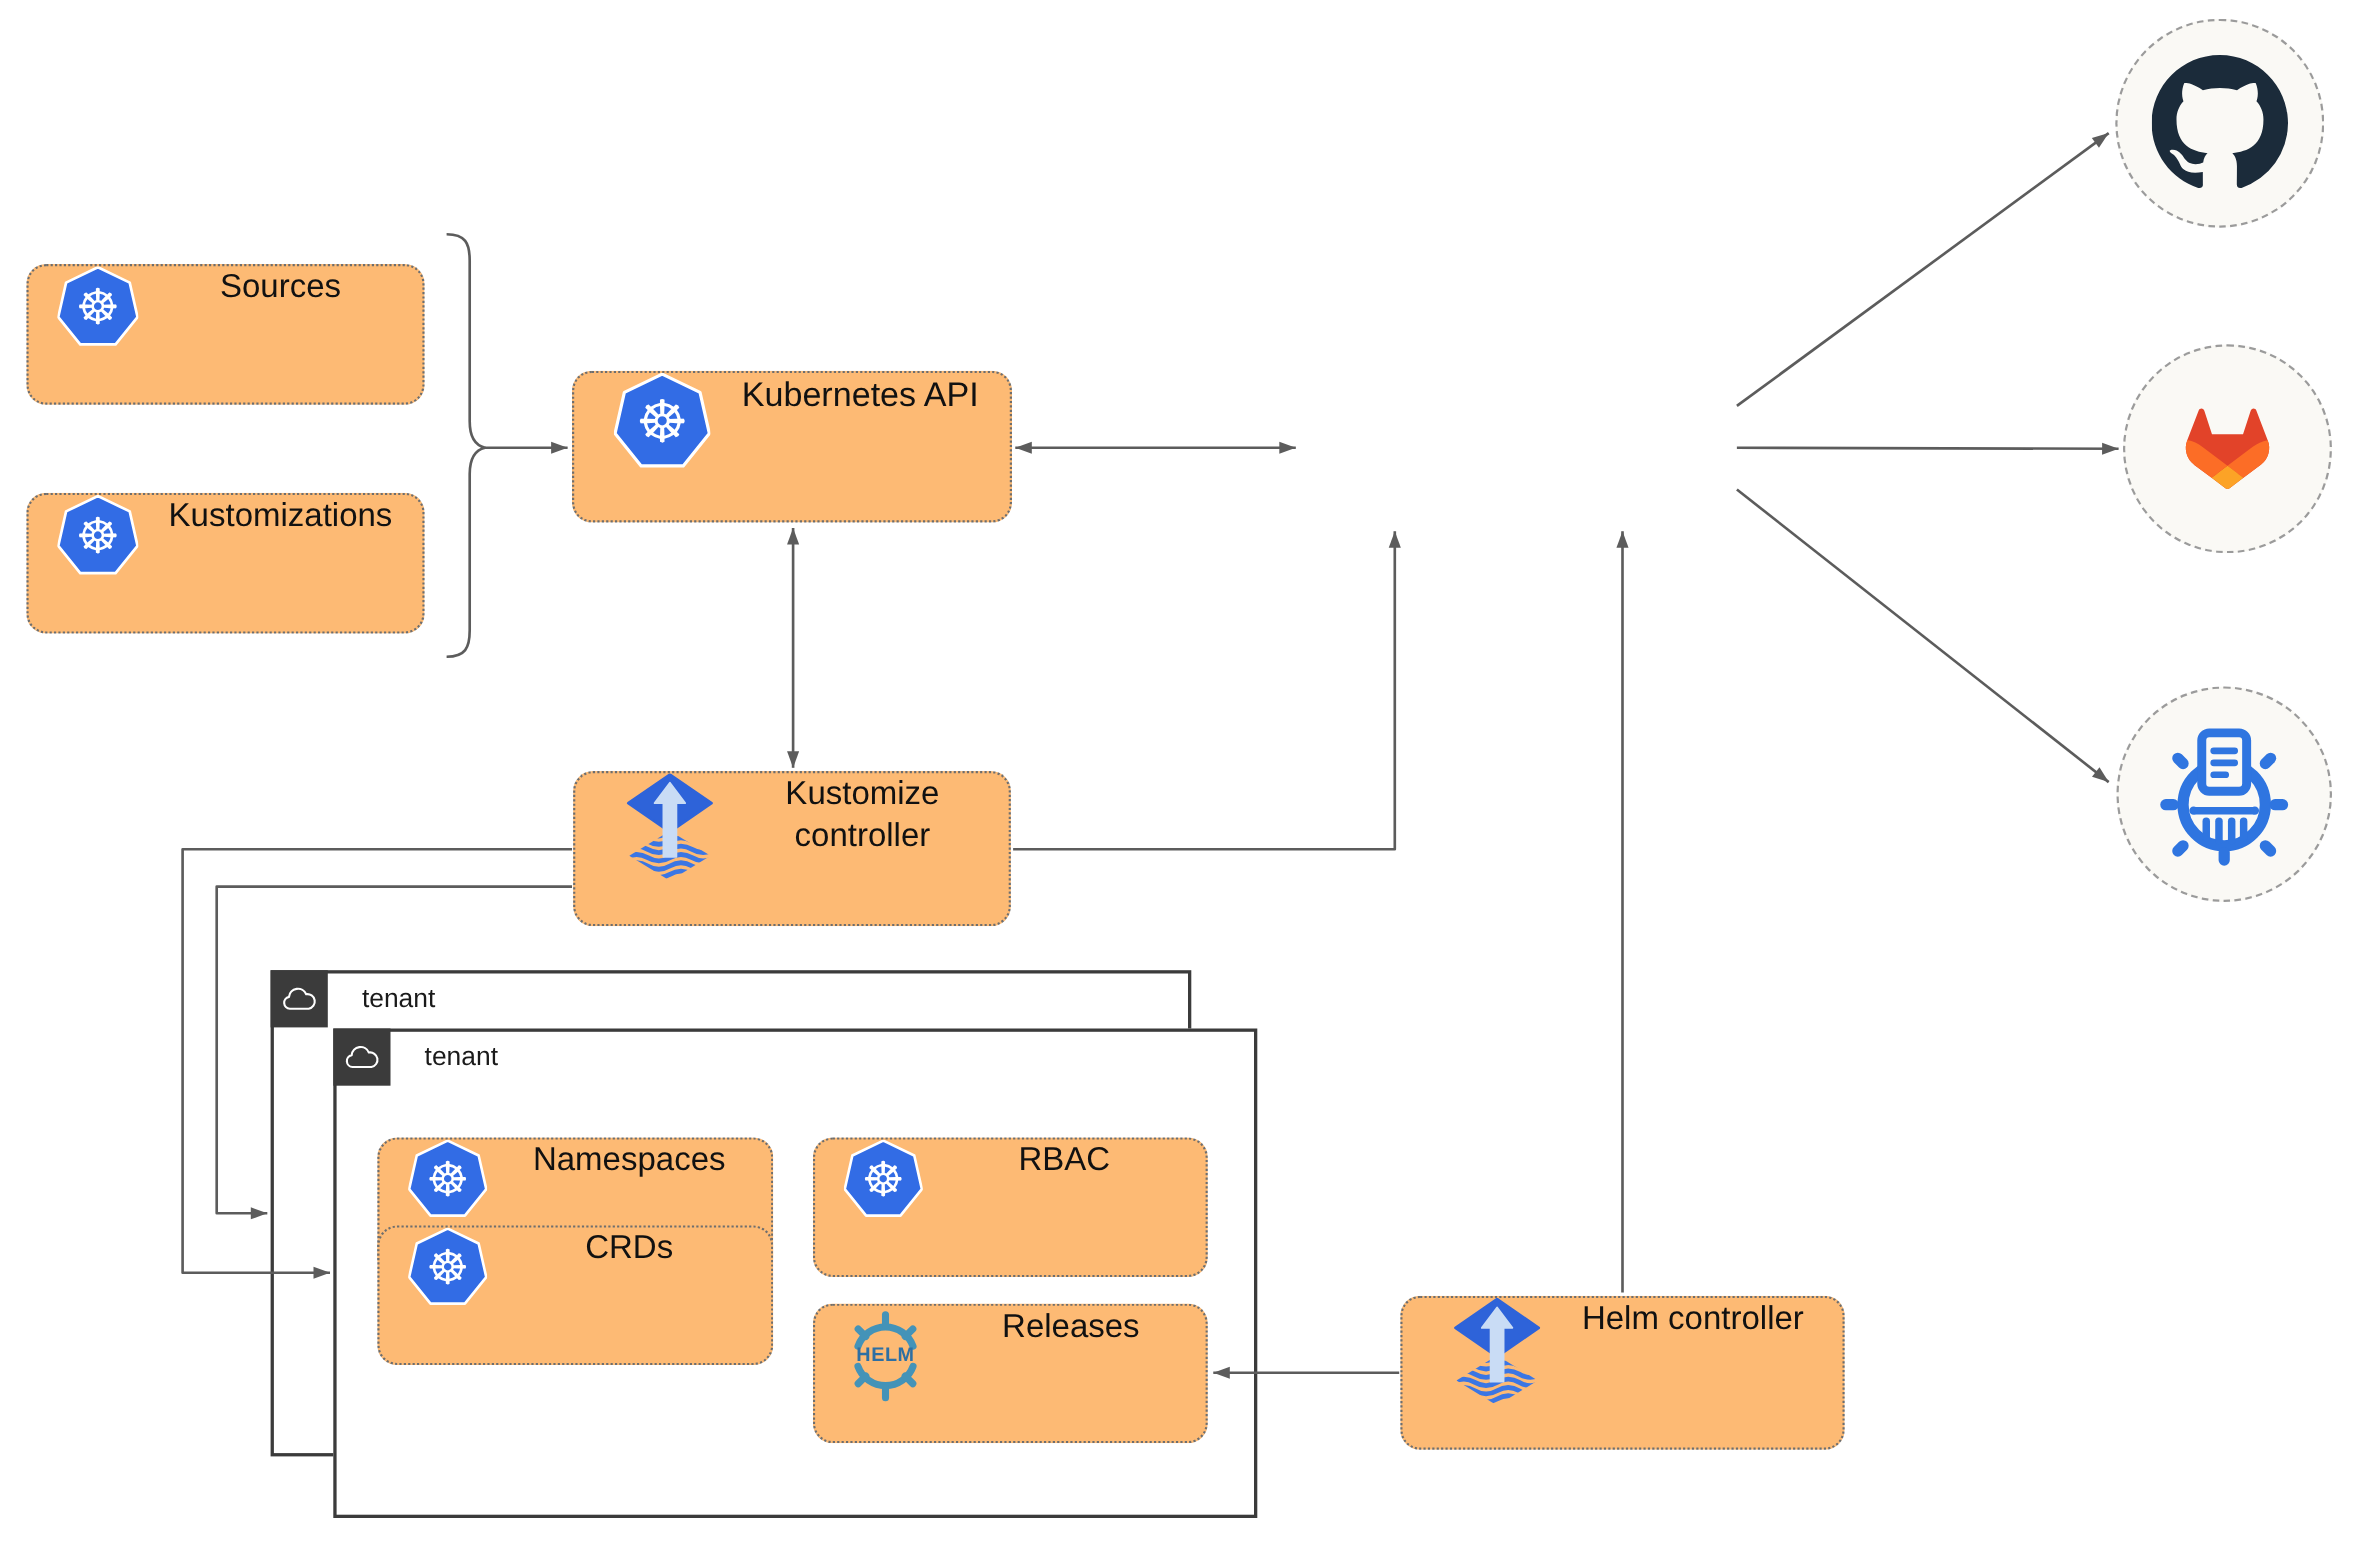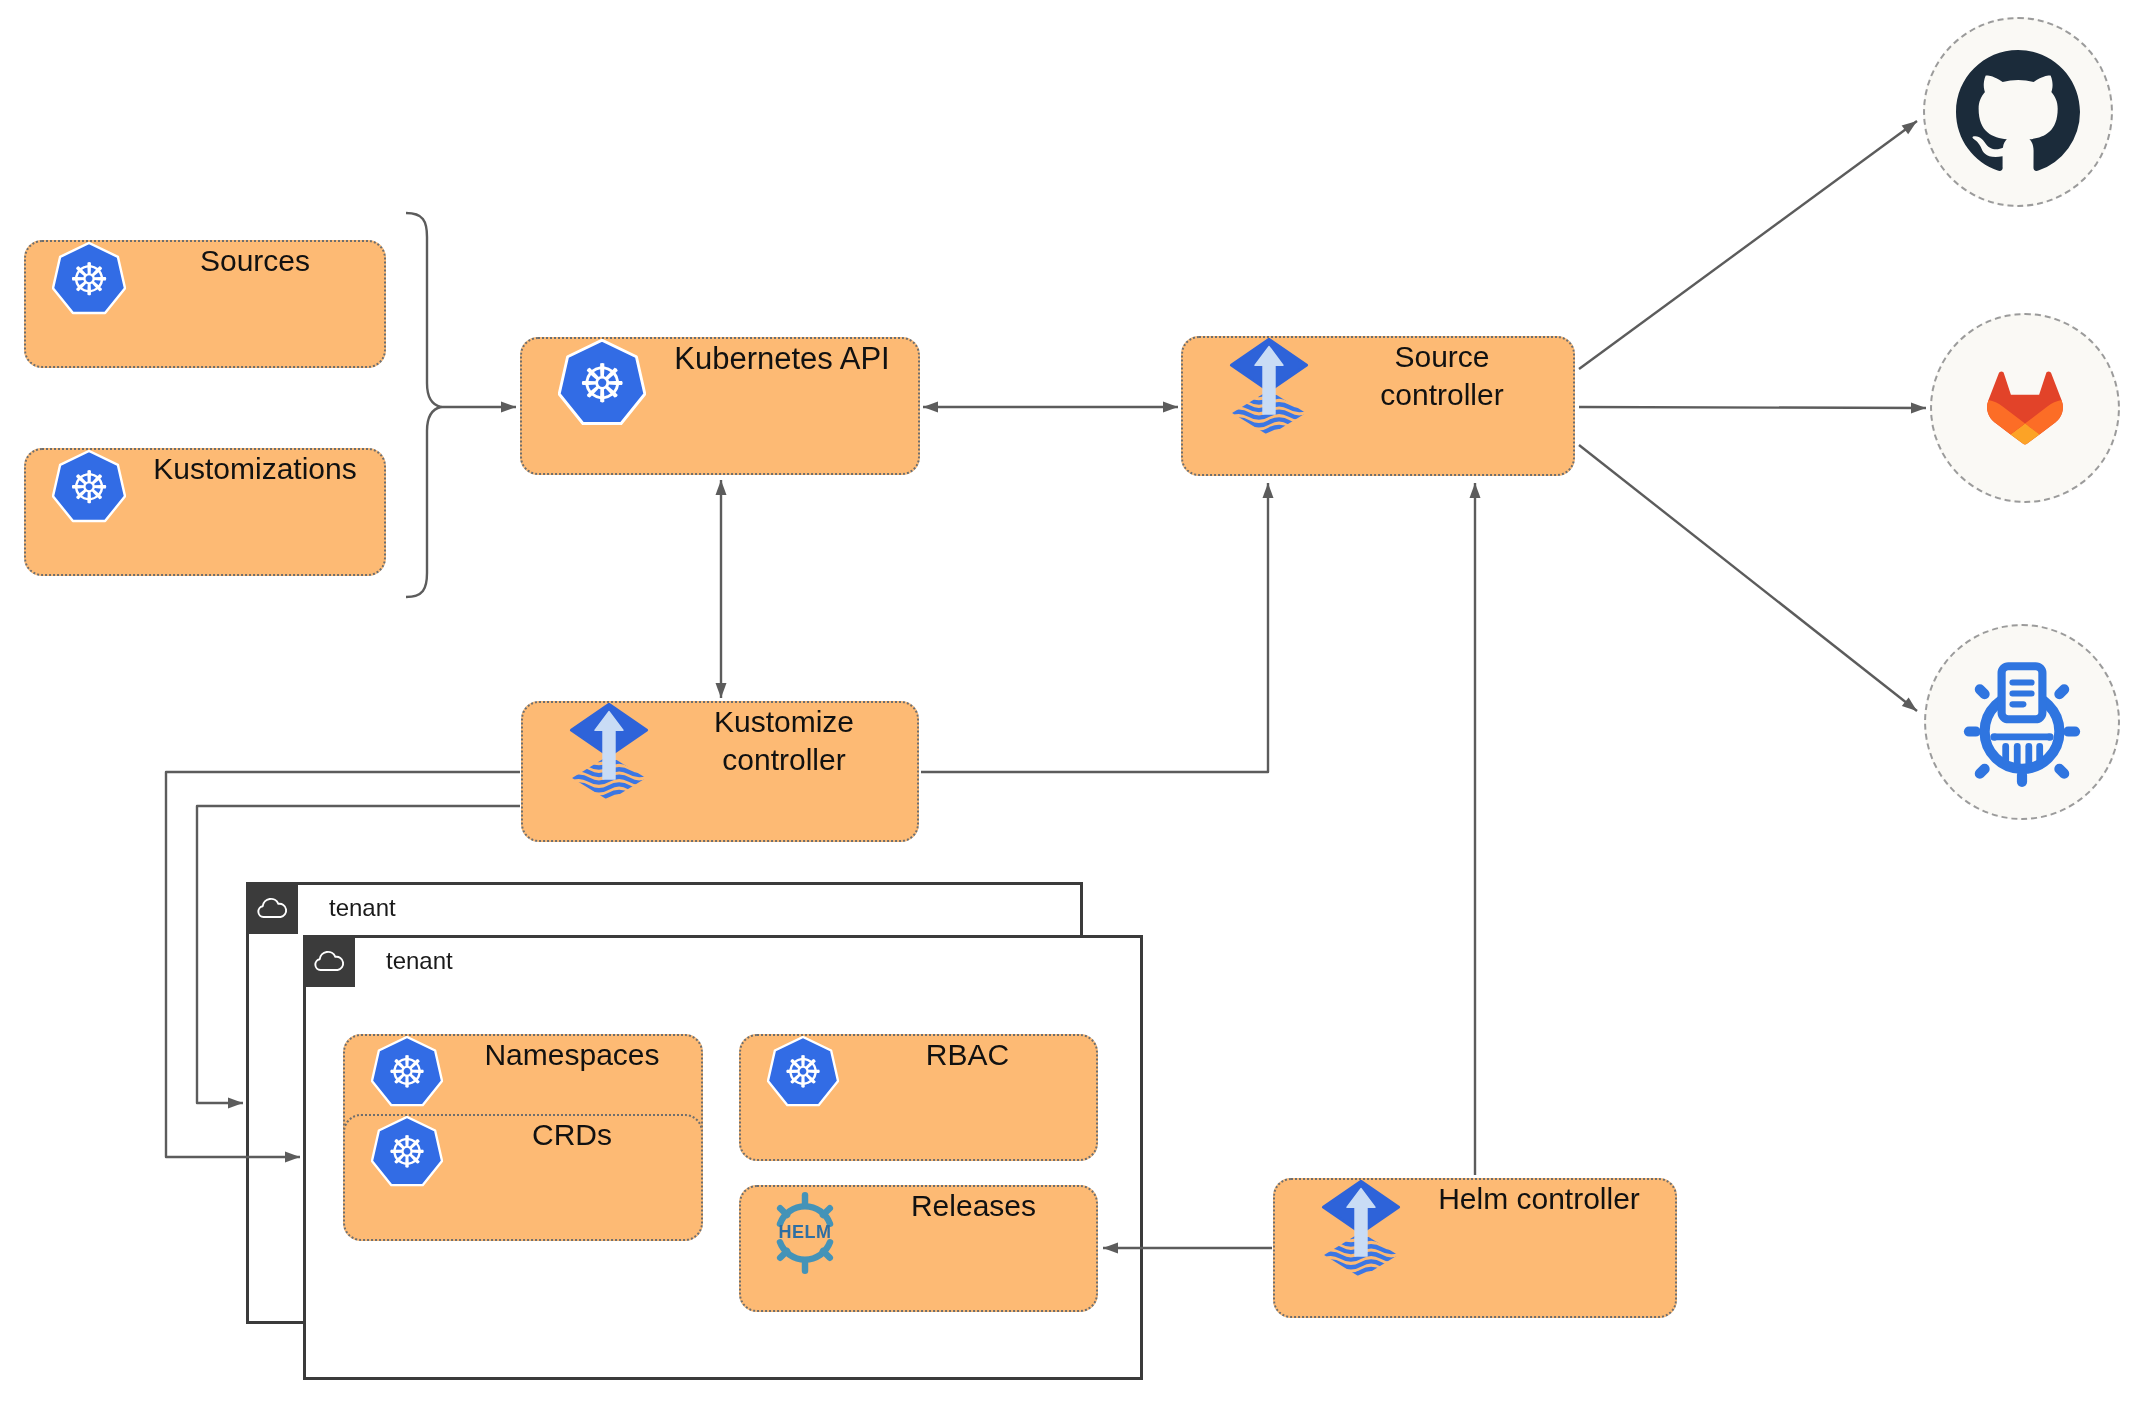--- a/index.html
+++ b/index.html
@@ -147,28 +147,20 @@
 
   <div class="node" style="left:520px;top:337px;width:400px;height:138px;padding-left:36px;">
     <span class="icon">
       <svg width="88" height="88">
           <use href="#sym-k8s"></use>
         </svg>
       </span>
     <span class="label" style="font-size:31px;">Kubernetes API</span>
   </div>
 
-  <div class="node" style="left:1181px;top:336px;width:394px;height:140px;padding-left:44px;">
-    <span class="icon">
-      <svg width="84" height="98">
-          <use href="#sym-flux"></use>
-        </svg>
-      </span>
-    <span class="label" style="max-width:220px;margin:0 auto;">Source controller</span>
-  </div>
 
   <div class="node" style="left:521px;top:701px;width:398px;height:141px;padding-left:44px;">
     <span class="icon">
       <svg width="84" height="98">
           <use href="#sym-flux"></use>
         </svg>
       </span>
     <span class="label" style="max-width:220px;margin:0 auto;">Kustomize controller</span>
   </div>
 

